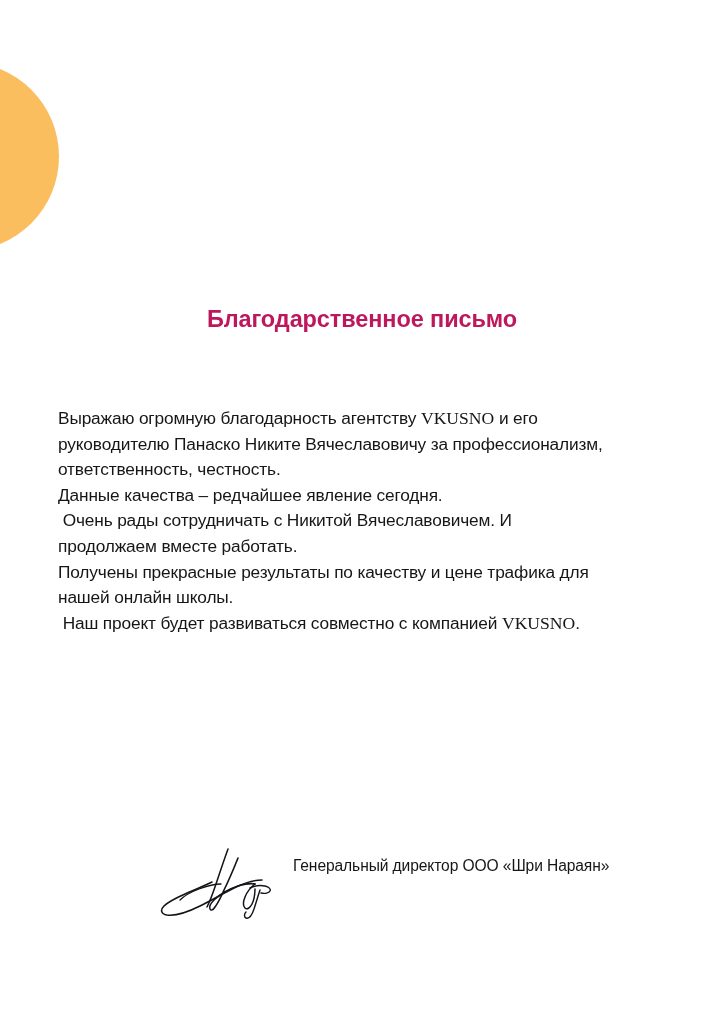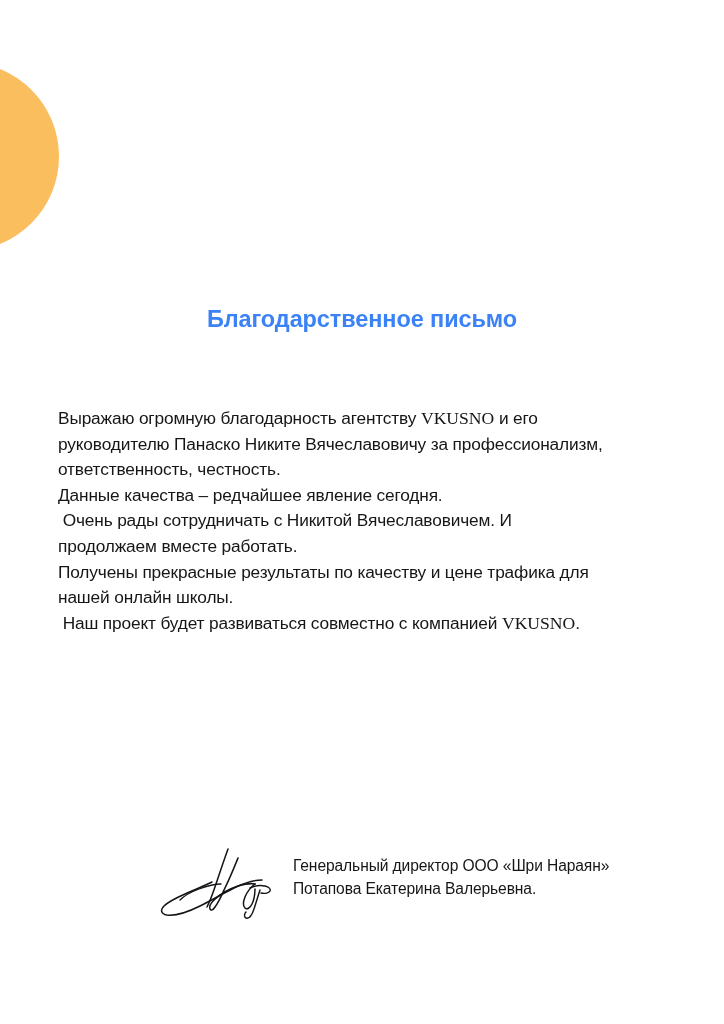--- a/index.html
+++ b/index.html
@@ -38,21 +38,21 @@
   
   .title {
     position: absolute;
     left: 0;
     right: 0;
     top: 306px;
     text-align: center;
     font-size: 23.5px;
     font-weight: bold;
     letter-spacing: -0.1px;
-    color: #3b82f6;
+    color: #be185d;
     font-family: "Liberation Sans", sans-serif;
   }
 
   
   .body-block {
     position: absolute;
     left: 58px;
     top: 406px;
     width: 615px;
     font-size: 17.3px;
@@ -128,18 +128,17 @@
           <path d="M100 44 C104 42 110 41 115 42 C119 43 121 45 120 47 C119 49 115 50 111 49" stroke-width="1.4"></path>
           <path d="M110 46 C108 52 106 59 104 65 C102 71 99 75 96 74 C94 73 94 70 96 68" stroke-width="1.4"></path>
           <path d="M62 38 C54 42 44 46 35 50 C26 54 18 58 14 62 C10 66 11 70 17 71 C25 72 38 68 50 62 C62 56 74 49 84 44 C94 39 104 36 112 36" stroke-width="1.6"></path>
           <path d="M30 56 C34 52 41 48 49 45 C57 42 65 40 71 40" stroke-width="1.3"></path>
         </g>
       </svg>
     </div>
 
     <div class="signatory">
       <div class="signatory-line">Генеральный директор ООО «Шри Нараян»</div>
-      <div class="signatory-line">Потапова Екатерина Валерьевна.</div>
     </div>
 
   </div>
 
 </div>
 
 </body></html>

